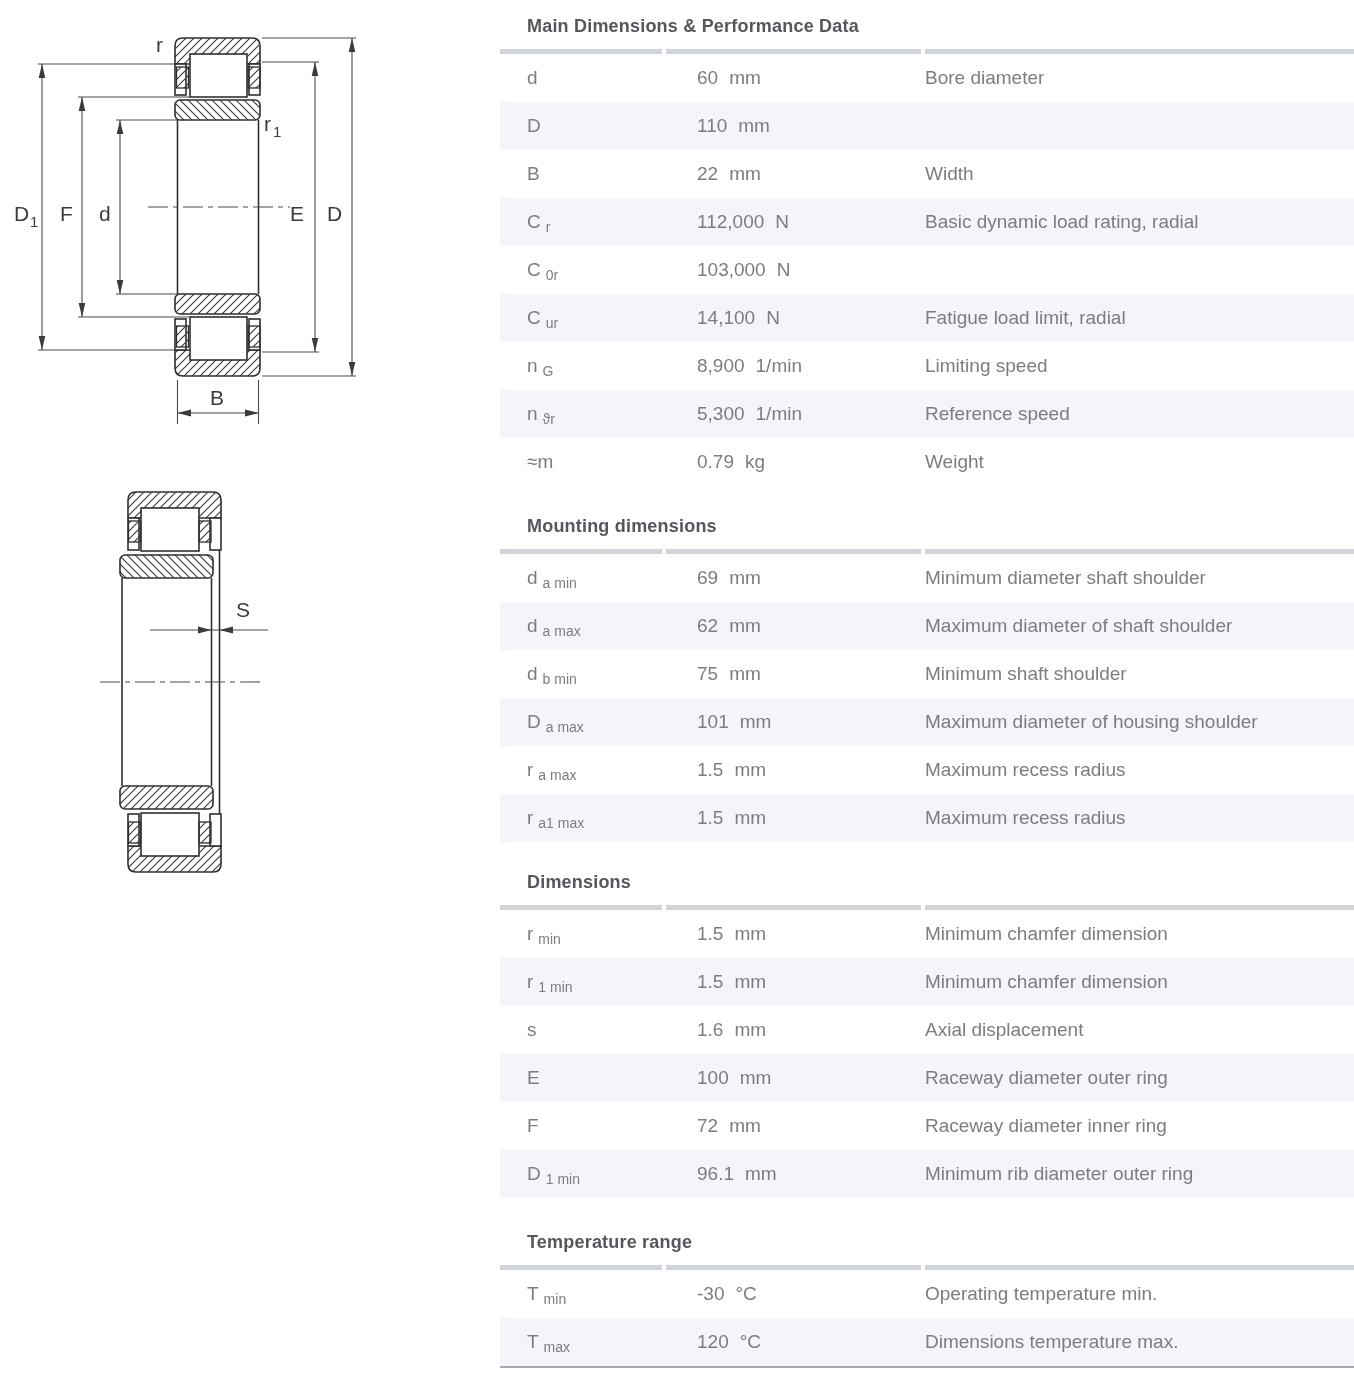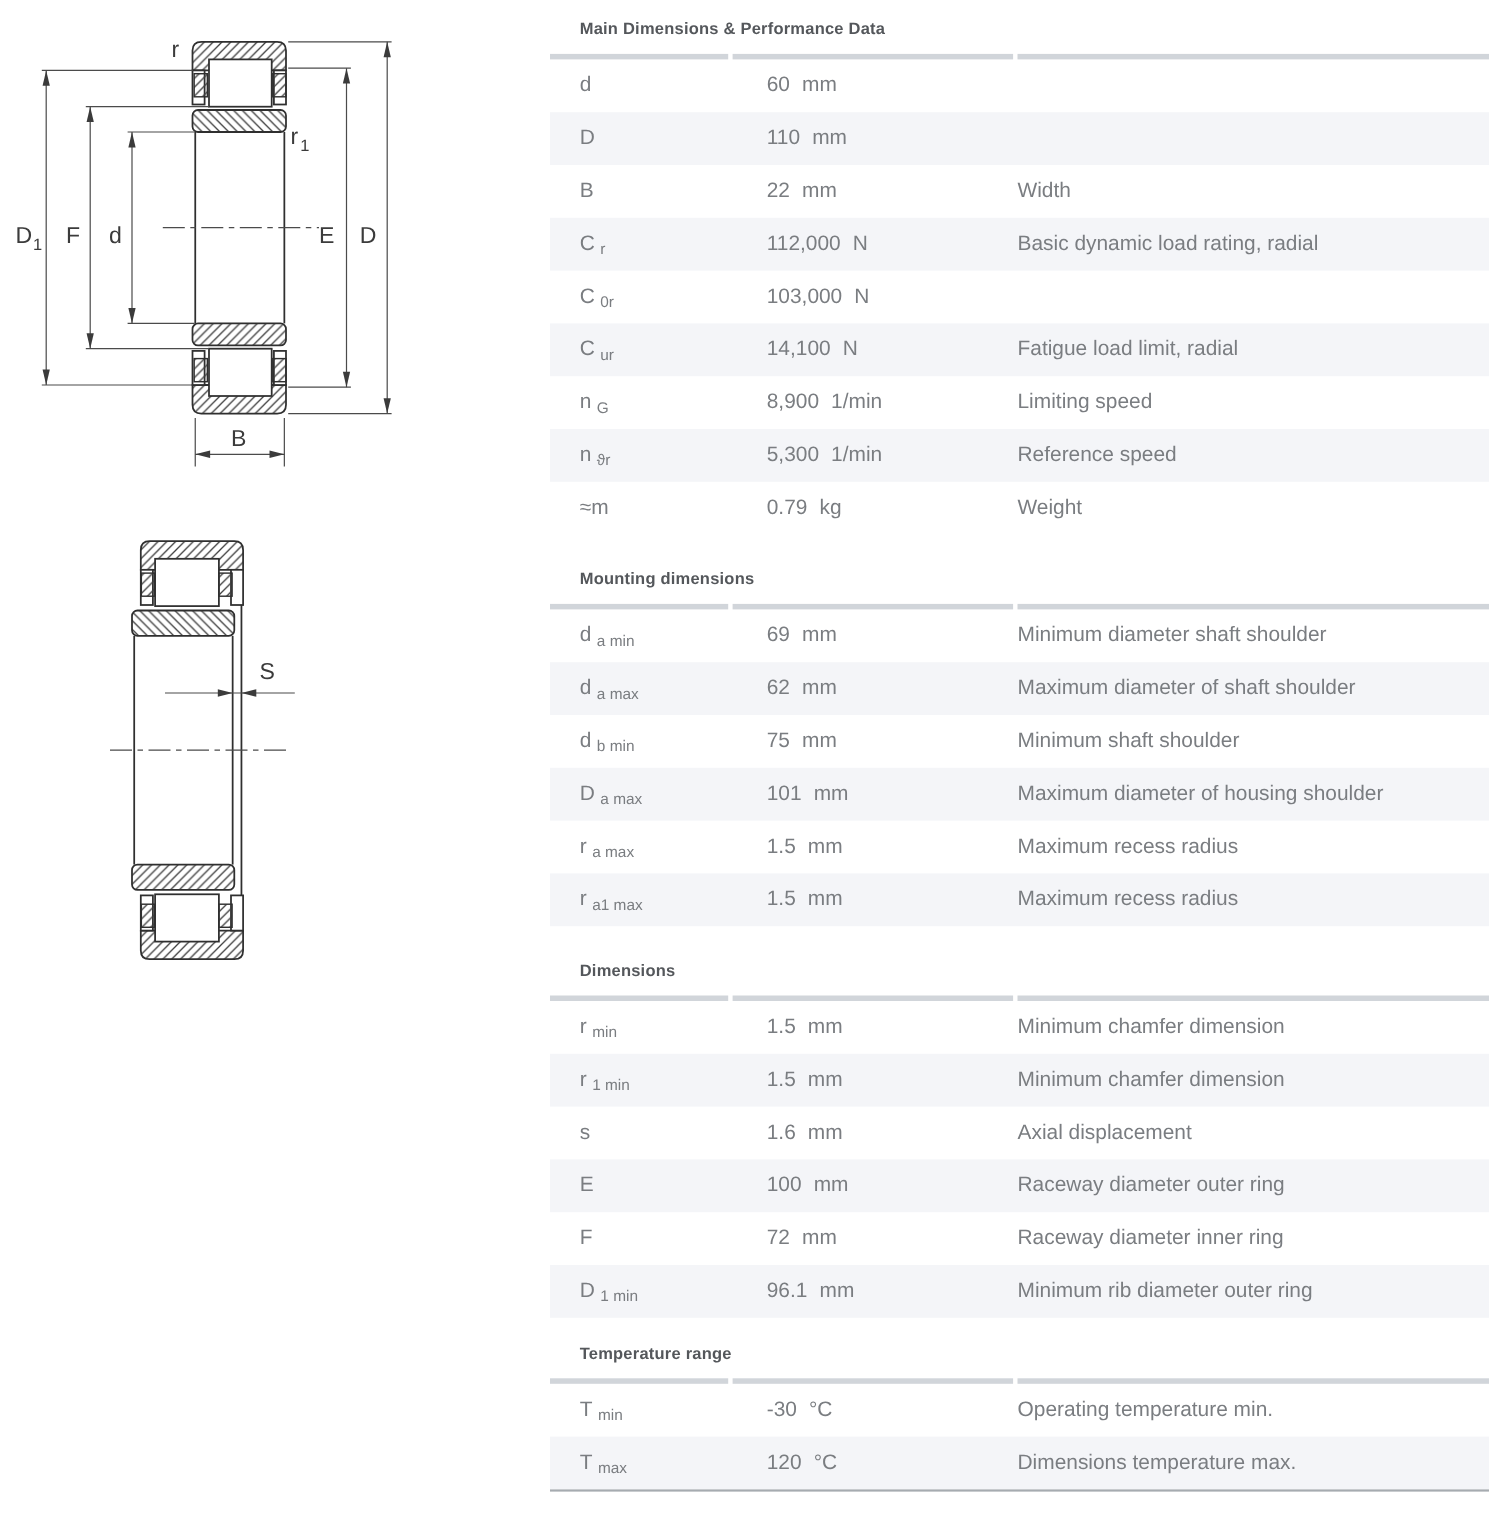--- a/index.html
+++ b/index.html
@@ -6,26 +6,26 @@
   body{
     width:1354px;height:1380px;position:relative;overflow:hidden;
     background:#ffffff;
     font-family:"Liberation Sans","DejaVu Sans",sans-serif;
   }
   .drawings{position:absolute;left:0;top:0;width:500px;height:1380px}
   svg.front{position:absolute;left:0;top:0}
   svg.side{position:absolute;left:0;top:460px}
   .tables{position:absolute;left:500px;top:0;width:854px}
   .spec-section .section-title{
-    font-size:15px;line-height:25px;font-weight:bold;color:#54575b;
+    font-size:18px;line-height:25px;font-weight:bold;color:#54575b;
     margin:0 0 10px 27px;letter-spacing:.2px;
   }
   .sec-0{padding-top:14px}
   .spec-section + .spec-section{margin-top:28px}
-  .spec-section.sec-3{margin-top:20px}
+  .spec-section.sec-3{margin-top:32px}
   .rule{display:flex;gap:4px;height:5px}
   .rule .seg{background:#d1d5da}
   .rule .s1{width:162px}
   .rule .s2{width:255px}
   .rule .s3{flex:1}
   .row{
     display:grid;grid-template-columns:166px 259px 1fr;
     height:48px;align-items:center;
     font-size:19px;color:#7a7d81;
   }
@@ -166,20 +166,21 @@
     <section class="spec-section sec-0">
       <h2 class="section-title">Main Dimensions &amp; Performance Data</h2>
       <div class="rule">
         <span class="seg s1"></span>
         <span class="seg s2"></span>
         <span class="seg s3"></span>
       </div>
       <div class="row">
         <div class="cell-sym"><span>d</span></div>
         <div class="cell-val"><span>60</span><span class="unit">mm</span></div>
+        <div class="cell-desc">Bore diameter</div>
       </div>
       <div class="row alt">
         <div class="cell-sym"><span>D</span></div>
         <div class="cell-val"><span>110</span><span class="unit">mm</span></div>
       </div>
       <div class="row">
         <div class="cell-sym"><span>B</span></div>
         <div class="cell-val"><span>22</span><span class="unit">mm</span></div>
         <div class="cell-desc">Width</div>
       </div>

